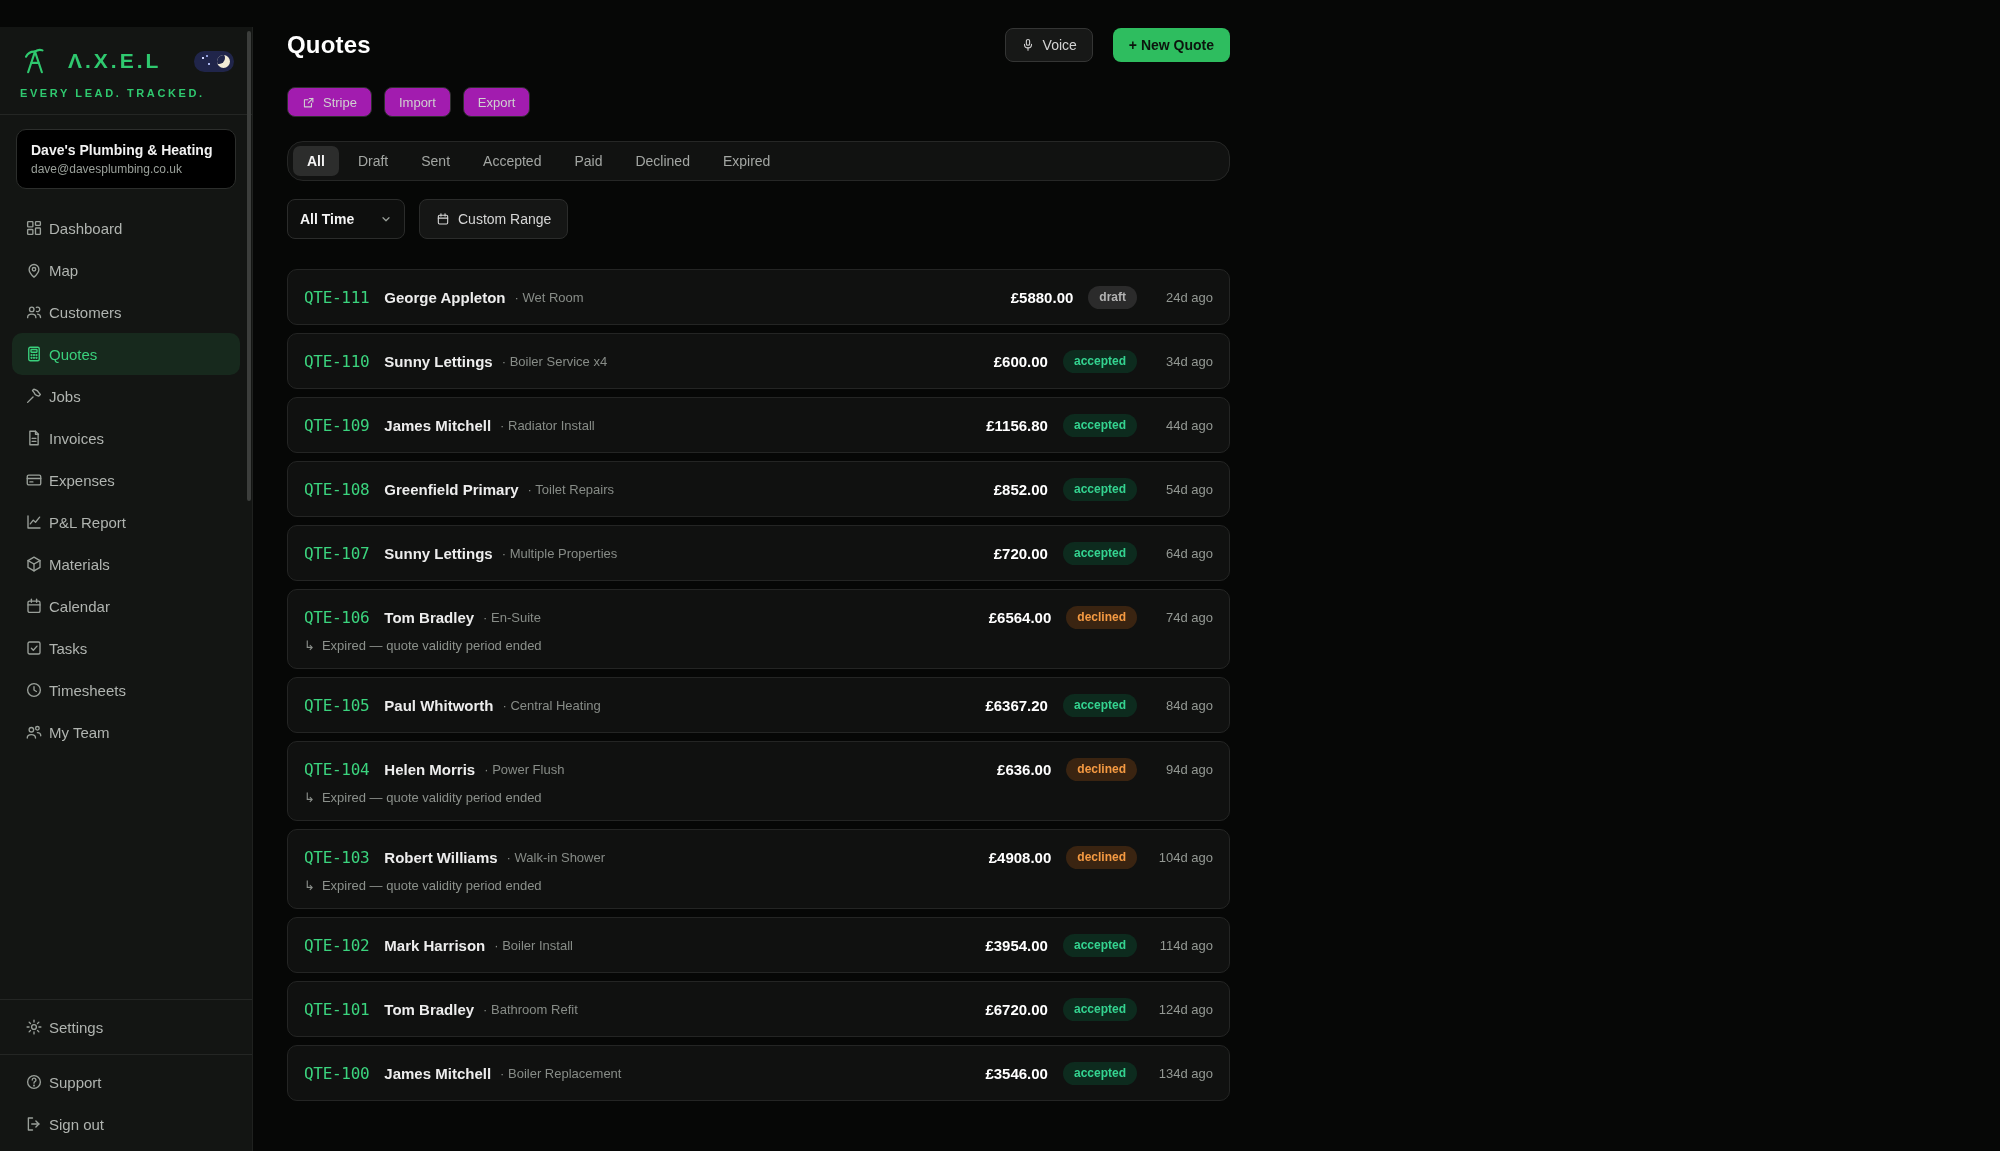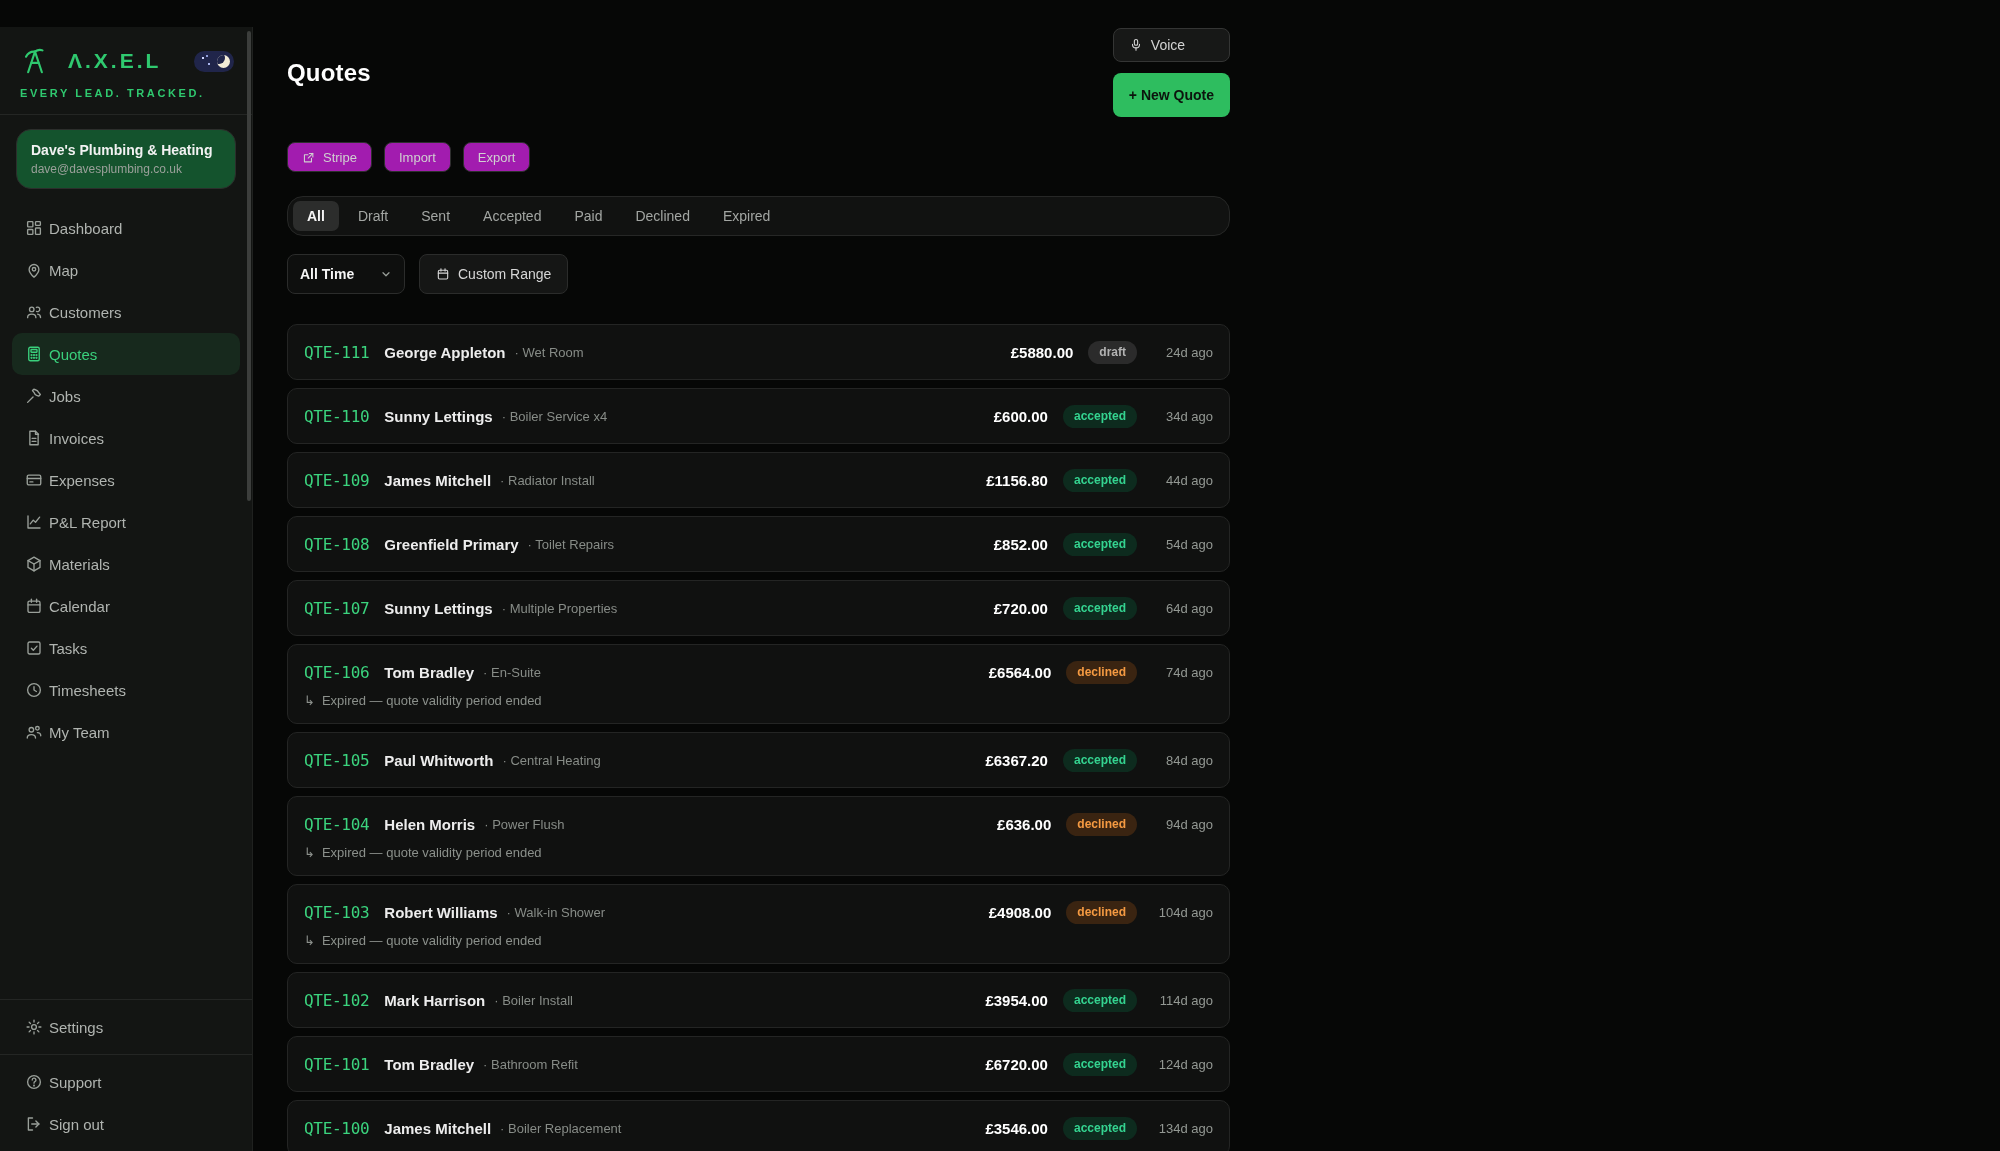--- a/index.html
+++ b/index.html
@@ -41,21 +41,21 @@
     border-radius:50%; background:#f2ecd8; overflow:hidden; }
   .moon::after { content:""; position:absolute; left:-4px; top:-3px;
     width:12px; height:12px; border-radius:50%; background:#20254a; }
   .tagline {
     margin-top:11px; color:var(--logo-green,#2fc96f);
     font-size:11px; font-weight:700; letter-spacing:2.6px;
   }
   .sidebar-divider { border:0; border-top:1px solid #242624; }
   .account-card {
     margin:14px 16px 8px; padding:12px 14px;
-    background:#14532d; border:1px solid #2c2e2c; border-radius:15px;
+    background:#000000; border:1px solid #2c2e2c; border-radius:10px;
   }
   .account-name { font-size:14px; font-weight:700; color:#f2f2f2; }
   .account-email { margin-top:4px; font-size:12px; color:#9aa09a; }
 
   .nav { padding:10px 12px 0; }
   .nav-item {
     display:flex; align-items:center; gap:6px; height:42px;
     padding:0 13px; border-radius:10px; cursor:pointer;
     color:#b0b4b0; font-size:15px;
   }
@@ -66,28 +66,28 @@
   .sidebar-bottom { margin-top:auto;border-radius:12px; }
   .sidebar-bottom .nav { padding-top:6px; padding-bottom:6px; }
   .footer-group { padding:10px 12px 16px; }
 
   
   .main { position:absolute; left:253px; top:0; right:0; bottom:0; padding:28px 0 0 34px; }
   .content { width:943px; }
 
   .header-row { display:flex; align-items:center; }
   .page-title { font-size:24px; font-weight:800; color:#ffffff; letter-spacing:.2px; }
-  .header-actions { margin-left:auto; display:flex; gap:11px;flex-direction:column; }
+  .header-actions { margin-left:auto; display:flex; gap:20px; }
   .btn {
     display:inline-flex; align-items:center; gap:8px; border-radius:8px;
     font-size:14px; cursor:pointer; border:1px solid transparent; white-space:nowrap;
   }
   .btn-voice { height:34px; padding:0 15px; background:#171817; border-color:#343534; color:#d3d3d3; }
   .btn-new-quote {
-    height:44px; padding:0 15px; background:var(--accent,#2ebd5f);
+    height:34px; padding:0 15px; background:var(--accent,#2ebd5f);
     color:#0c130d; font-weight:700;
   }
   .toolbar-row { margin-top:25px; display:flex; gap:12px; }
   .btn-small {
     height:30px; padding:0 14px; background:#a21caf; border-color:#2e2f2e;
     color:#d0d0d0; font-size:13px; border-radius:8px;
   }
 
   .tabs-bar {
     margin-top:24px; height:40px; width:943px;

